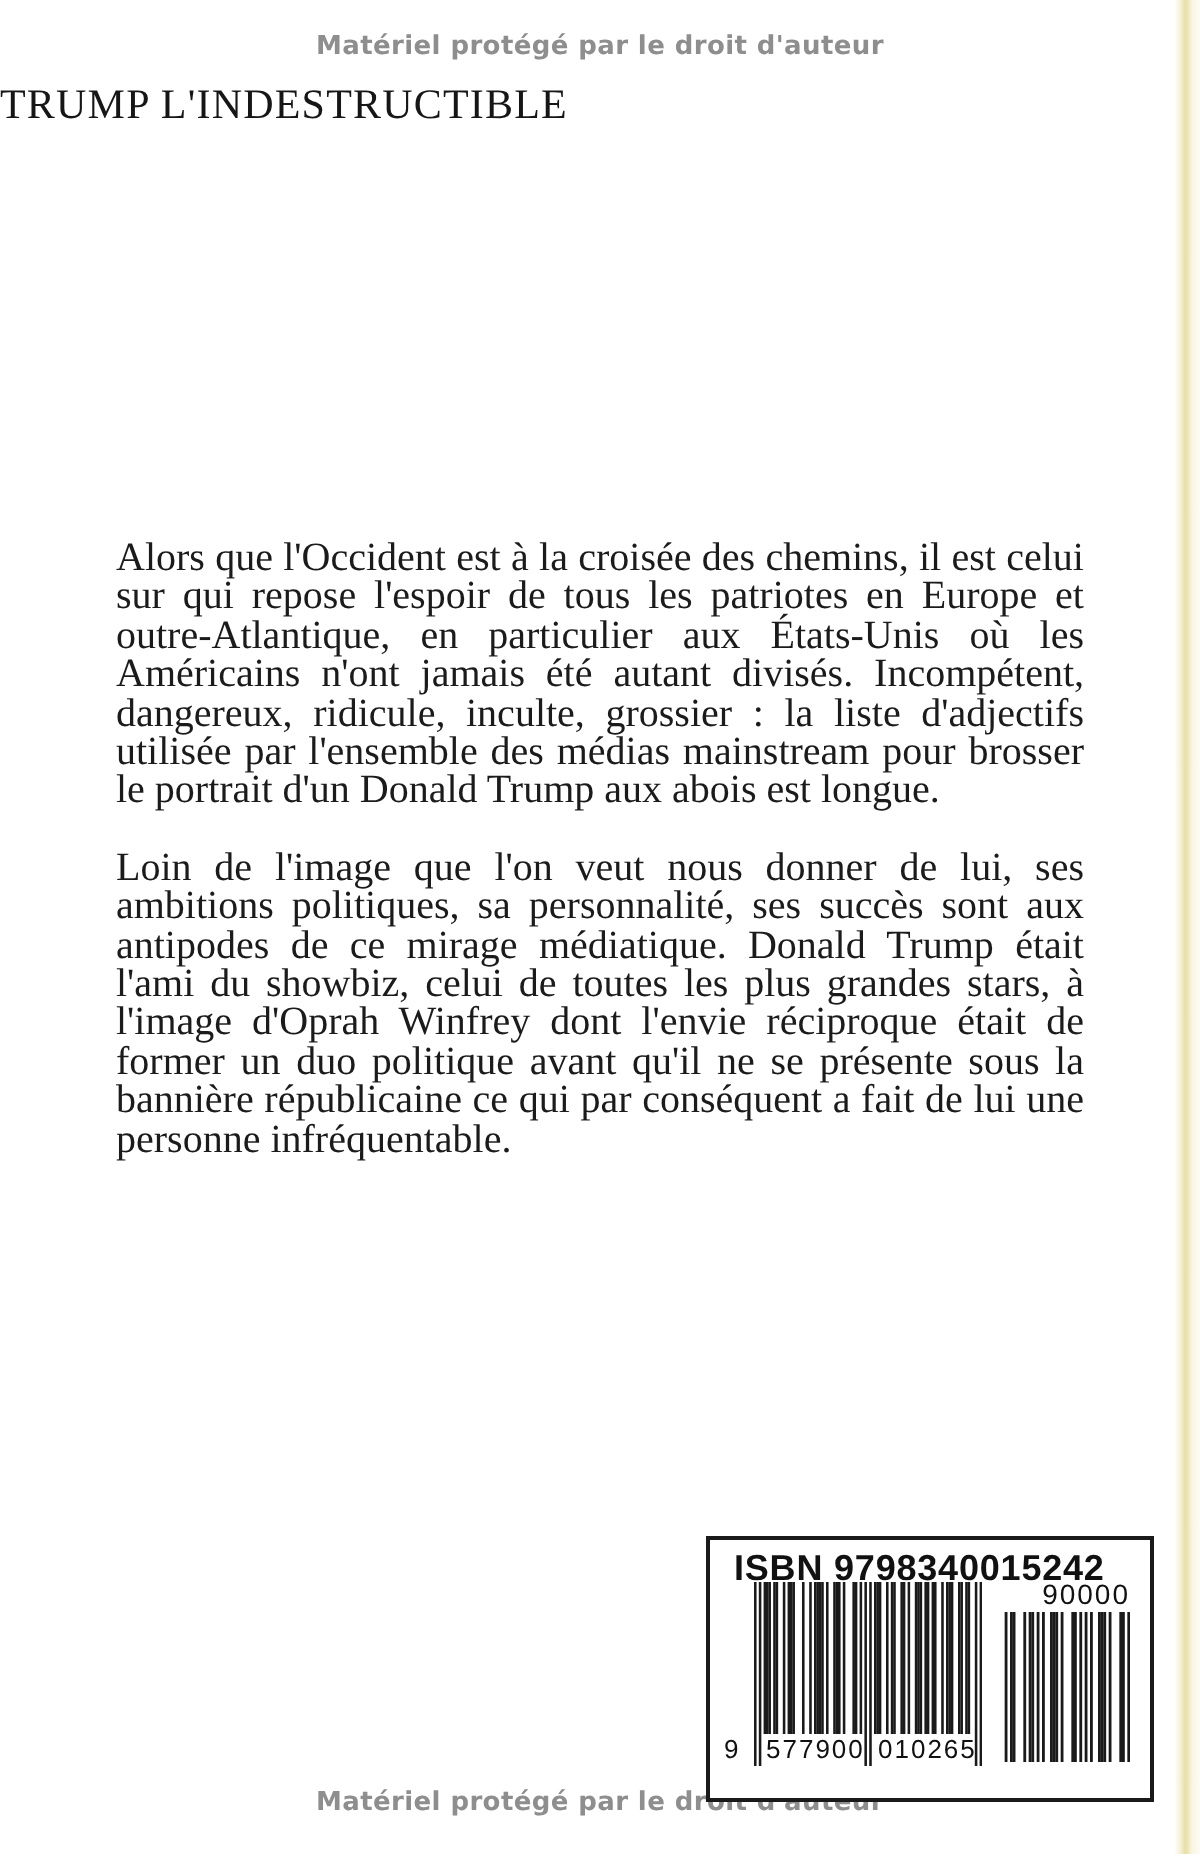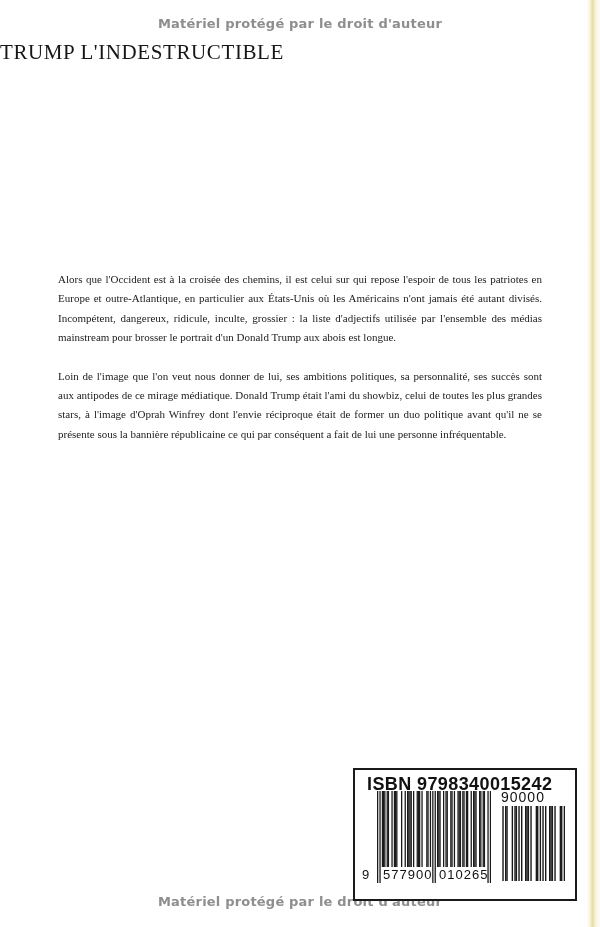--- a/index.html
+++ b/index.html
@@ -29,21 +29,21 @@
     text-align:left;
     font-family:"Liberation Serif", serif;
     font-size:21px;
     letter-spacing:0.6px;
     color:#161616;
     font-weight:400;
   }
   .body-text{
     position:absolute;
     top:270px;left:58px;width:484px;
-    font-size:11px;
+    font-size:20px;
     line-height:19.4px;
     color:#1b1b1b;
     text-align:justify;
   }
   .body-text p{margin:0 0 19px 0;}
   .edge-strip{
     position:absolute;
     top:0;right:0;width:13px;height:927px;
     background:linear-gradient(90deg,
       rgba(255,255,255,0) 0%,
@@ -90,21 +90,21 @@
   .bc-digit.d-g1{left:6px;top:76px;}
   .bc-digit.d-g2{left:62px;top:76px;}
   .barcode-supp{
     position:absolute;
     left:146px;top:19px;
     width:64px;height:92px;
   }
   .supp-label{
     position:absolute;
     left:0;top:0;width:64px;
-    text-align:left;
+    text-align:right;
     font-family:"Liberation Sans", sans-serif;
     font-size:14px;
     letter-spacing:1px;
     color:#111111;
   }
   .barcode-supp svg{position:absolute;left:0;top:17px;}
 </style>
 </head>
 <body>
 

